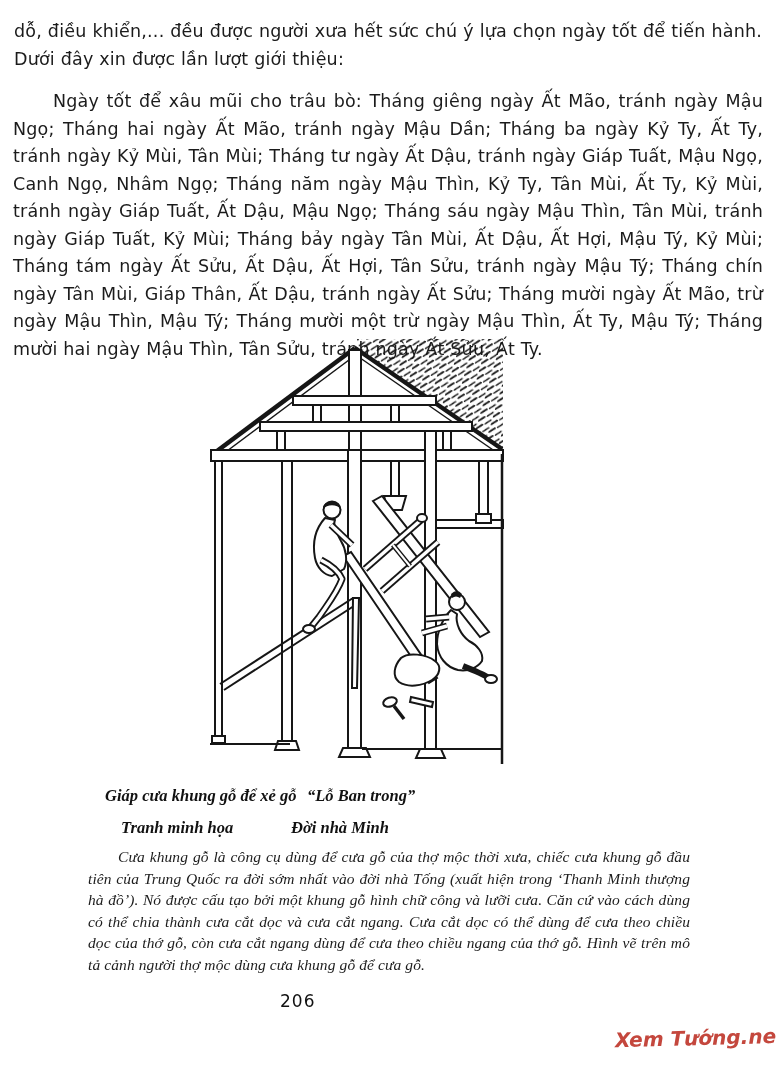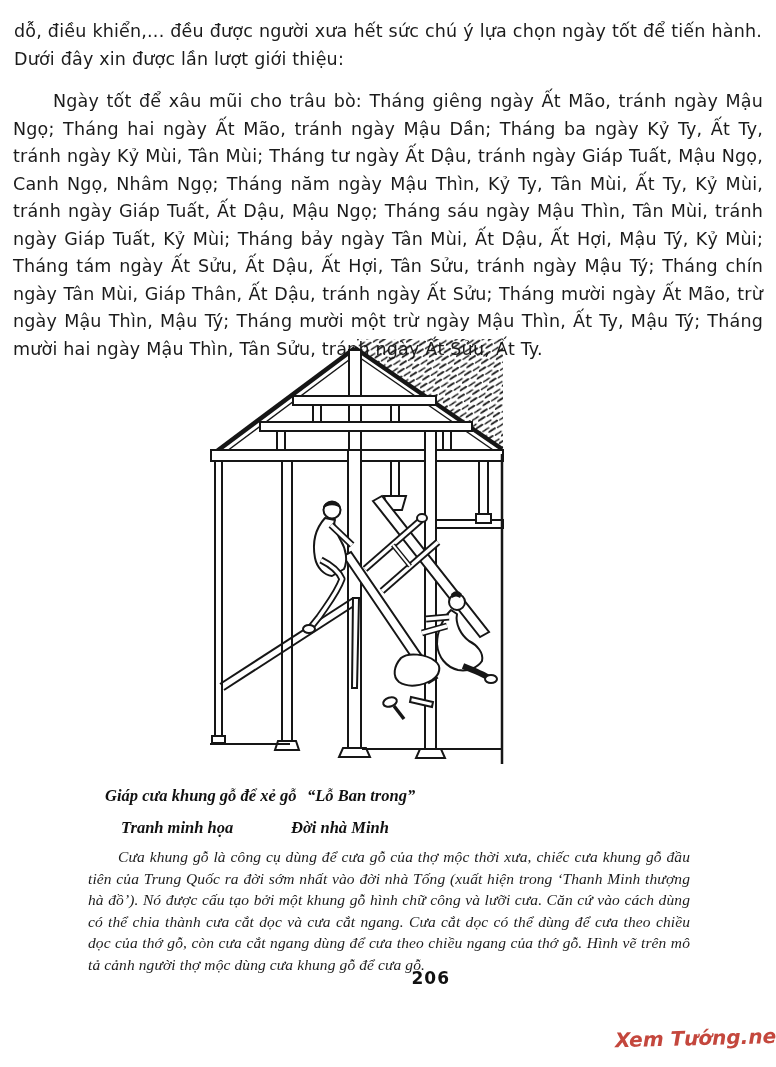--- a/index.html
+++ b/index.html
@@ -18,22 +18,22 @@
     font-family:"Liberation Serif",serif;font-weight:bold;font-style:italic;
     font-size:16.5px;color:#111;white-space:nowrap;
   }
   .p-desc{
     left:88px;top:846px;width:602px;margin:0;
     font-family:"Liberation Serif",serif;font-style:italic;
     font-size:15.5px;line-height:21.5px;color:#1c1c1c;
     text-align:justify;text-indent:30px;letter-spacing:0.1px;
   }
   .page-number{
-    left:280px;top:968px;width:170px;text-align:right;
-    font-size:17px;font-weight:bold;color:#111;letter-spacing:1px;
+    left:280px;top:991px;width:170px;text-align:left;
+    font-size:17px;font-weight:normal;color:#111;letter-spacing:1px;
   }
   .watermark{left:610px;top:1022px;width:162px;height:42px;display:flex;align-items:flex-start;}
   .wm-text{
     font-family:"DejaVu Sans",sans-serif;font-style:italic;font-weight:bold;
     font-size:20px;color:#c4473d;margin-left:5px;margin-top:4px;
     transform:rotate(-1.5deg);white-space:nowrap;
   }
   .illus{left:205px;top:336px;width:305px;height:440px;}
   svg{display:block;}
 </style>

